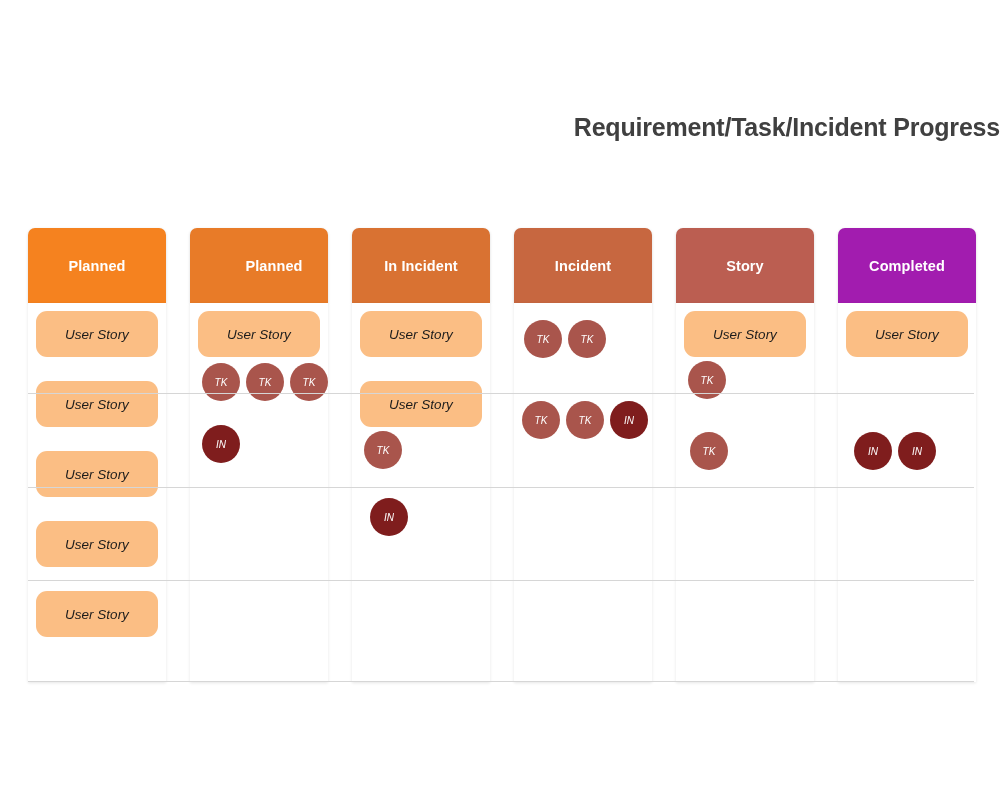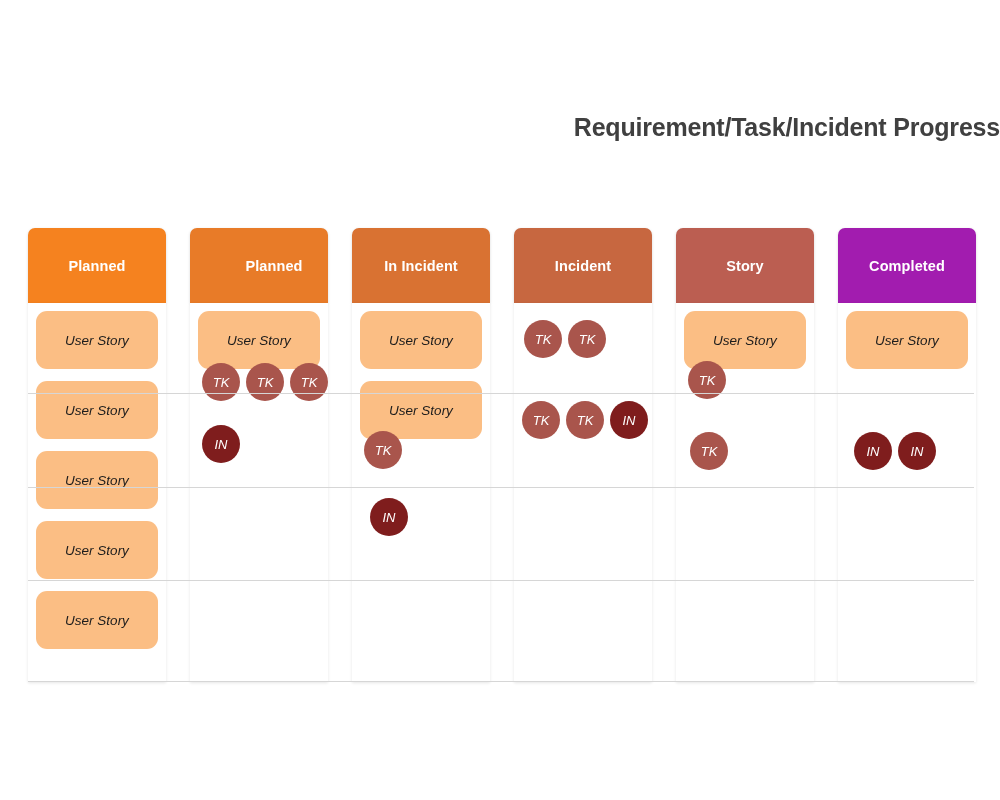--- a/index.html
+++ b/index.html
@@ -84,21 +84,21 @@
     position: relative;
     height: 379px;
     background: #ffffff;
     box-shadow: 0 1px 3px rgba(0,0,0,0.10);
   }
 
   
   .story-card {
     position: absolute;
     width: 122px;
-    height: 58px;
+    height: 46px;
     left: 8px;
     background: #FBBE84;
     border-radius: 11px;
     display: flex;
     align-items: center;
     justify-content: center;
     z-index: 5;
   }
   .story-card-label {
     font-size: 13.5px;
@@ -112,21 +112,21 @@
     width: 38px;
     height: 38px;
     border-radius: 50%;
     display: flex;
     align-items: center;
     justify-content: center;
     z-index: 6;
   }
   .chip-label {
     color: #ffffff;
-    font-size: 13px;
+    font-size: 10px;
     font-style: italic;
   }
   .chip.tk { background: #A9554C; }
   .chip.in { background: #7f1d1d; }
 </style>
 </head>
 <body>
 
 <div id="board-title">Requirement/Task/Incident Progress</div>
 

